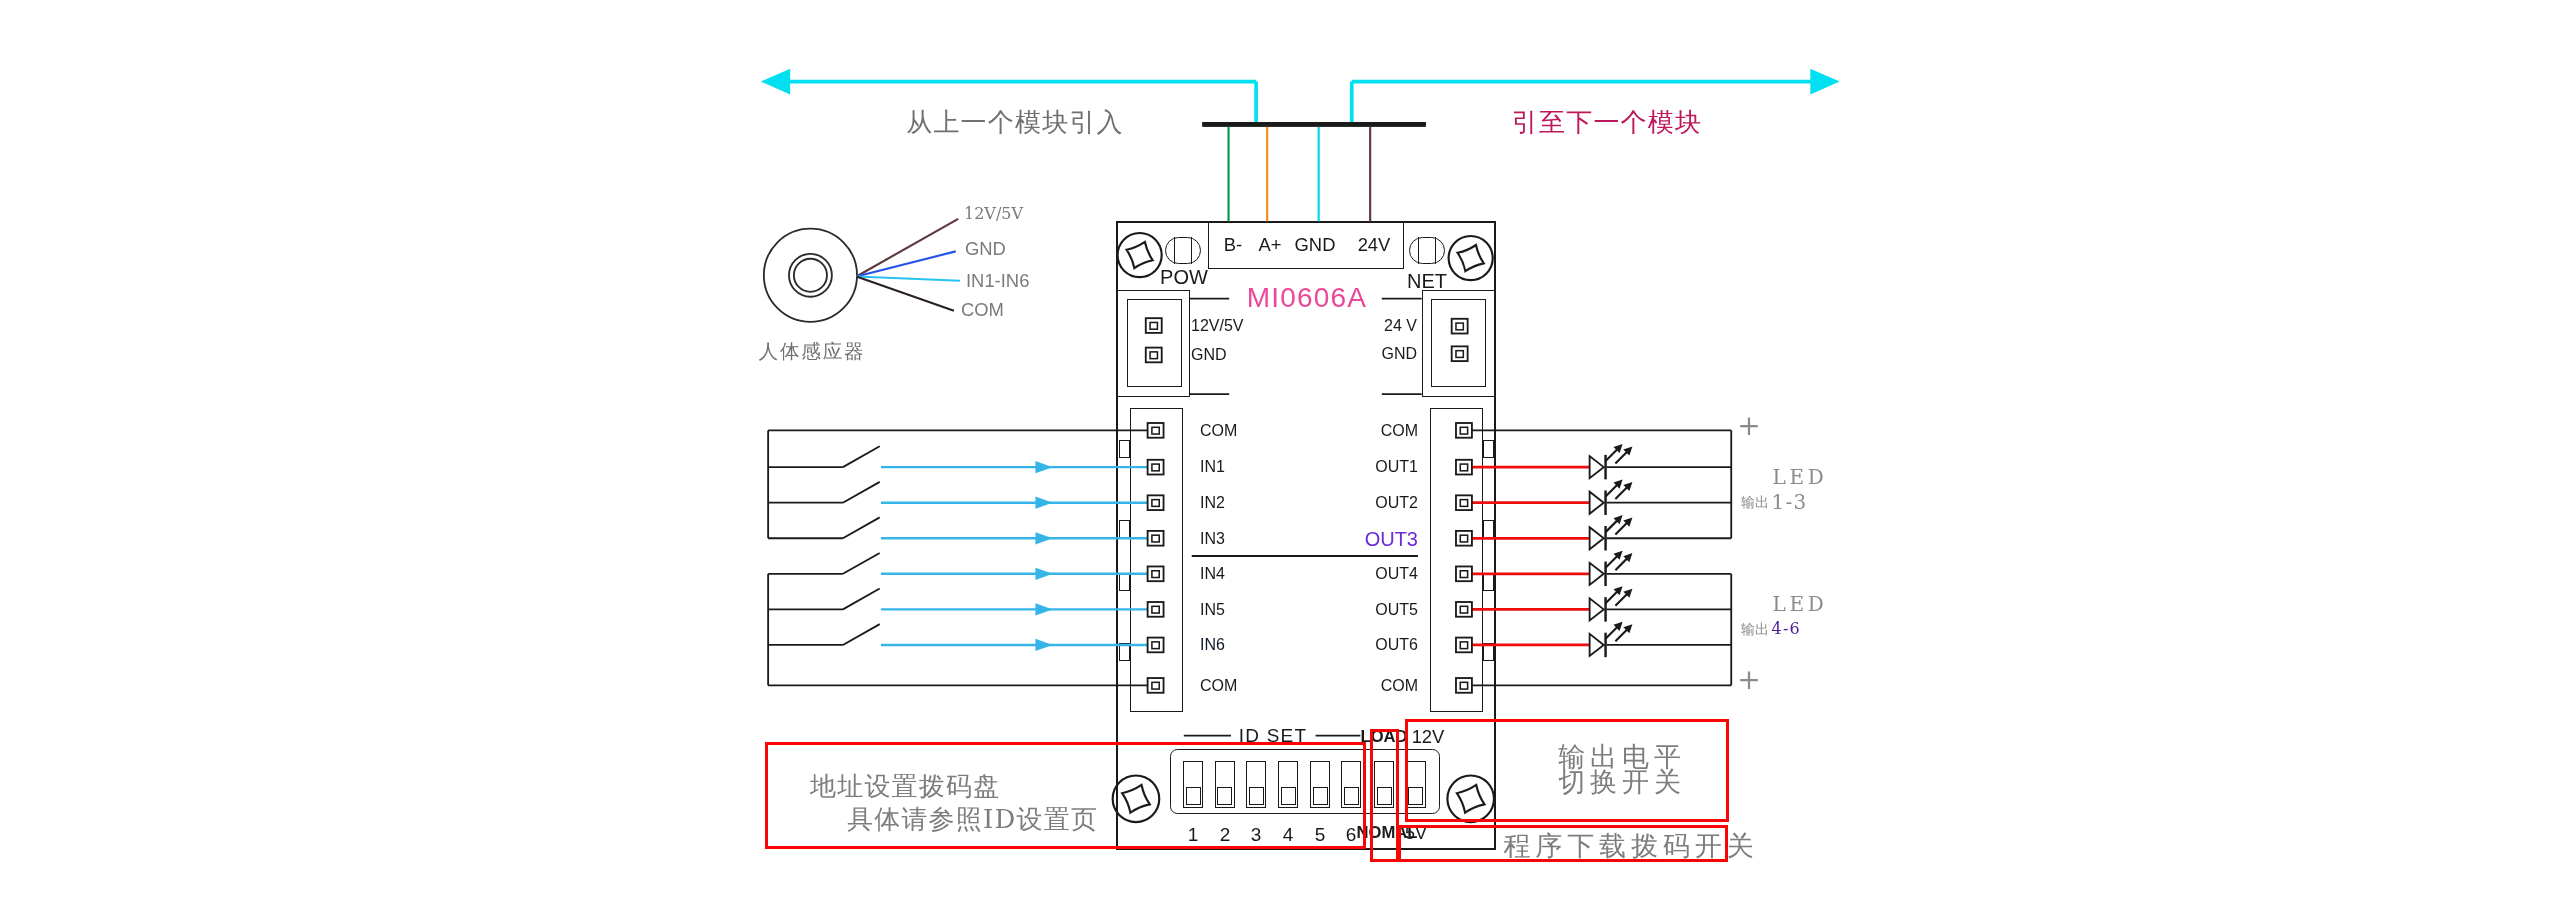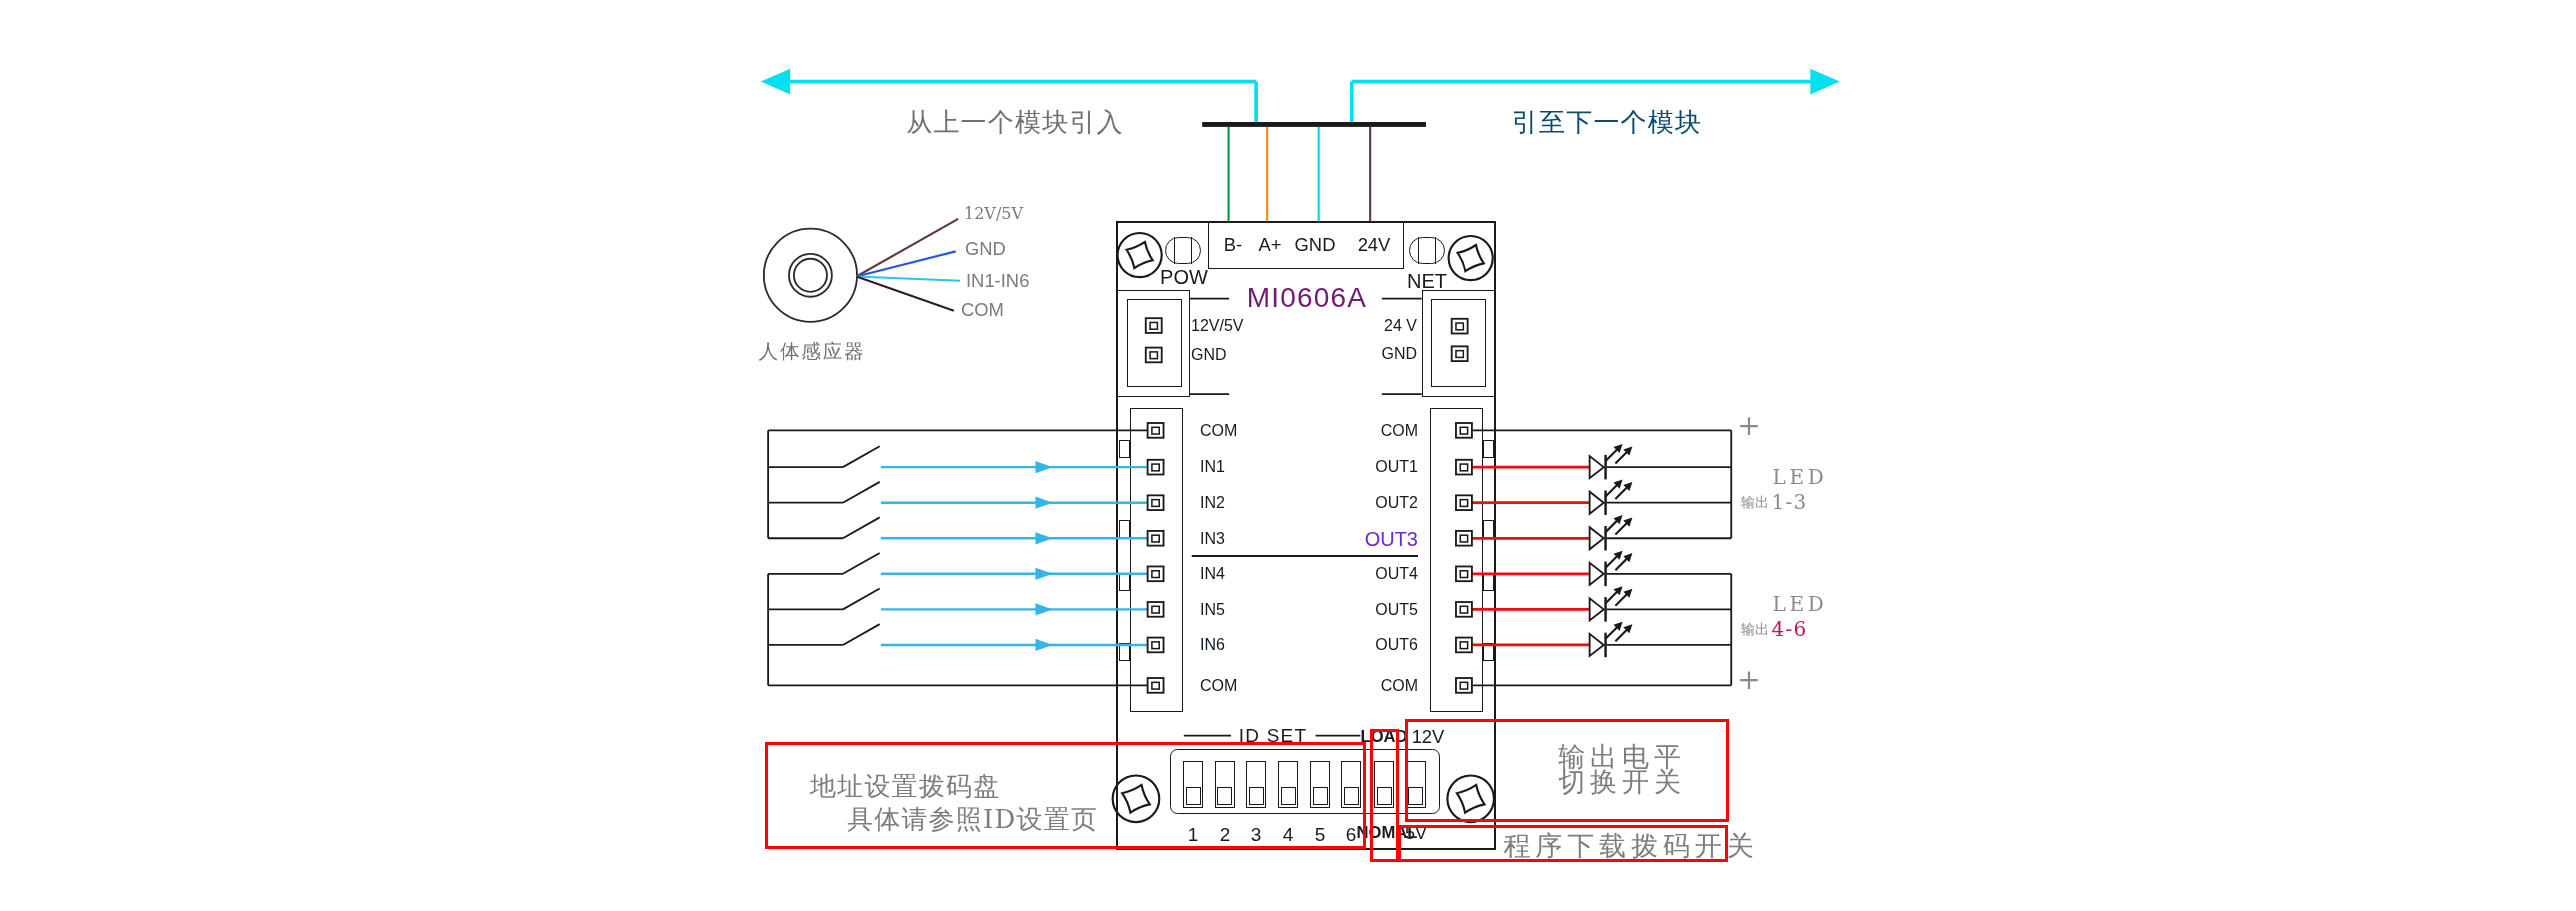--- a/index.html
+++ b/index.html
@@ -219,22 +219,22 @@
       <circle cx="2398" cy="1303" r="38" fill="none" stroke="#1a1a1a" stroke-width="3.5"></circle>
       <path d="M 0 -24.32 C 7.295999999999999 -13.376000000000001 13.376000000000001 -7.295999999999999 24.32 0
     C 13.376000000000001 7.295999999999999 7.295999999999999 13.376000000000001 0 24.32 C -7.295999999999999 13.376000000000001 -13.376000000000001 7.295999999999999 -24.32 0
     C -13.376000000000001 -7.295999999999999 -7.295999999999999 -13.376000000000001 0 -24.32 Z" transform="translate(2398 1303) rotate(22)" fill="none" stroke="#1a1a1a" stroke-width="3.5"></path>
     </svg>
     <div class="redbox" style="left: 765px; top: 742px; width: 601px; height: 107px;"></div>
     <div class="redbox" style="left: 1370px; top: 729px; width: 29px; height: 133px;"></div>
     <div class="redbox" style="left: 1405px; top: 719px; width: 324px; height: 103px;"></div>
     <div class="redbox" style="left: 1398px; top: 825px; width: 330px; height: 37px;"></div>
     <div class="t tc serif" style="left: 1015px; top: 122px; font-size: 26px; color: rgb(112, 112, 112); font-weight: 400; letter-spacing: 1.2px;">从上一个模块引入</div>
-    <div class="t tc serif" style="left: 1607px; top: 122px; font-size: 26px; color: #0c4a6e; font-weight: 400; letter-spacing: 1.2px;">引至下一个模块</div>
-    <div class="t tc sans" style="left: 1307px; top: 298px; font-size: 28px; color: #701a75; font-weight: 400; letter-spacing: 1.2px;">MI0606A</div>
+    <div class="t tc serif" style="left: 1607px; top: 122px; font-size: 26px; color: #be185d; font-weight: 400; letter-spacing: 1.2px;">引至下一个模块</div>
+    <div class="t tc sans" style="left: 1307px; top: 298px; font-size: 28px; color: #ec4899; font-weight: 400; letter-spacing: 1.2px;">MI0606A</div>
     <div class="t tc sans" style="left: 1184px; top: 277px; font-size: 20px; color: rgb(26, 26, 26); font-weight: 400; letter-spacing: 0px;">POW</div>
     <div class="t tc sans" style="left: 1427px; top: 281px; font-size: 20px; color: rgb(26, 26, 26); font-weight: 400; letter-spacing: 0px;">NET</div>
     <div class="t tc serif" style="left: 812px; top: 352px; font-size: 19.6px; color: rgb(112, 112, 112); font-weight: 400; letter-spacing: 1.8px;">人体感应器</div>
     <div class="t tc serif" style="left: 1749px; top: 426px; font-size: 28px; color: rgb(138, 138, 138); font-weight: 400; letter-spacing: 0px;">+</div>
     <div class="t tc serif" style="left: 1749px; top: 680px; font-size: 28px; color: rgb(138, 138, 138); font-weight: 400; letter-spacing: 0px;">+</div>
     <div class="t tc sans" style="left: 1273px; top: 735px; font-size: 19px; color: rgb(26, 26, 26); font-weight: 400; letter-spacing: 1.2px;">ID SET</div>
     <div class="t tc sans" style="left: 1384px; top: 737px; font-size: 16.6px; color: rgb(26, 26, 26); font-weight: 700; letter-spacing: 0px;">LOAD</div>
     <div class="t tc sans" style="left: 1428px; top: 737px; font-size: 18.4px; color: rgb(26, 26, 26); font-weight: 400; letter-spacing: 0px;">12V</div>
     <div class="t tc sans" style="left: 1387px; top: 833px; font-size: 16.6px; color: rgb(26, 26, 26); font-weight: 700; letter-spacing: 0px;">NOMAL</div>
     <div class="t tc sans" style="left: 1416px; top: 833px; font-size: 18px; color: rgb(26, 26, 26); font-weight: 400; letter-spacing: 0px;">5V</div>
@@ -278,16 +278,16 @@
     <div class="t tc sans" style="left: 1320px; top: 834px; font-size: 19px; color: rgb(26, 26, 26); font-weight: 400; letter-spacing: 0px;">5</div>
     <div class="t tc sans" style="left: 1351px; top: 834px; font-size: 19px; color: rgb(26, 26, 26); font-weight: 400; letter-spacing: 0px;">6</div>
     <div class="t tc serif" style="left: 1800px; top: 477px; font-size: 20px; color: rgb(138, 138, 138); font-weight: 400; letter-spacing: 3.7px;">LED</div>
     <div class="t" style="left: 1741px; top: 502px; transform: translateY(-50%); display: flex; align-items: center; gap: 2.5px;">
       <span class="serif" style="font-size: 14px; color: rgb(138, 138, 138);">输出</span>
       <span class="serif" style="font-size: 20px; color: rgb(138, 138, 138); letter-spacing: 1.2px;">1-3</span>
     </div>
     <div class="t tc serif" style="left: 1800px; top: 604px; font-size: 20px; color: rgb(138, 138, 138); font-weight: 400; letter-spacing: 3.7px;">LED</div>
     <div class="t" style="left: 1741px; top: 629px; transform: translateY(-50%); display: flex; align-items: center; gap: 2.5px;">
       <span class="serif" style="font-size: 14px; color: rgb(138, 138, 138);">输出</span>
-      <span class="serif" style="font-size: 20px; color: #be185d; letter-spacing: 1.2px;">4-6</span>
+      <span class="serif" style="font-size: 16px; color: #4c1d95; letter-spacing: 1.2px;">4-6</span>
     </div>
   </div>
 
 
 </body></html>

